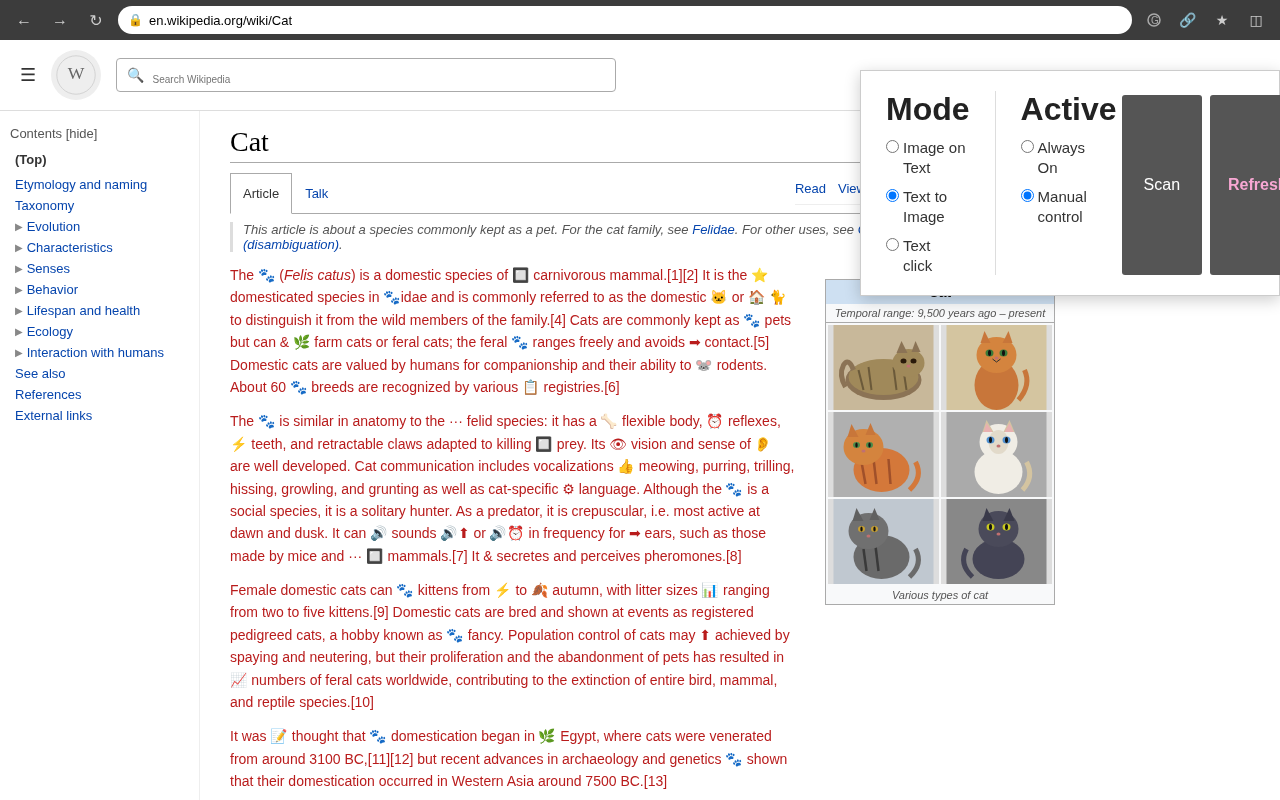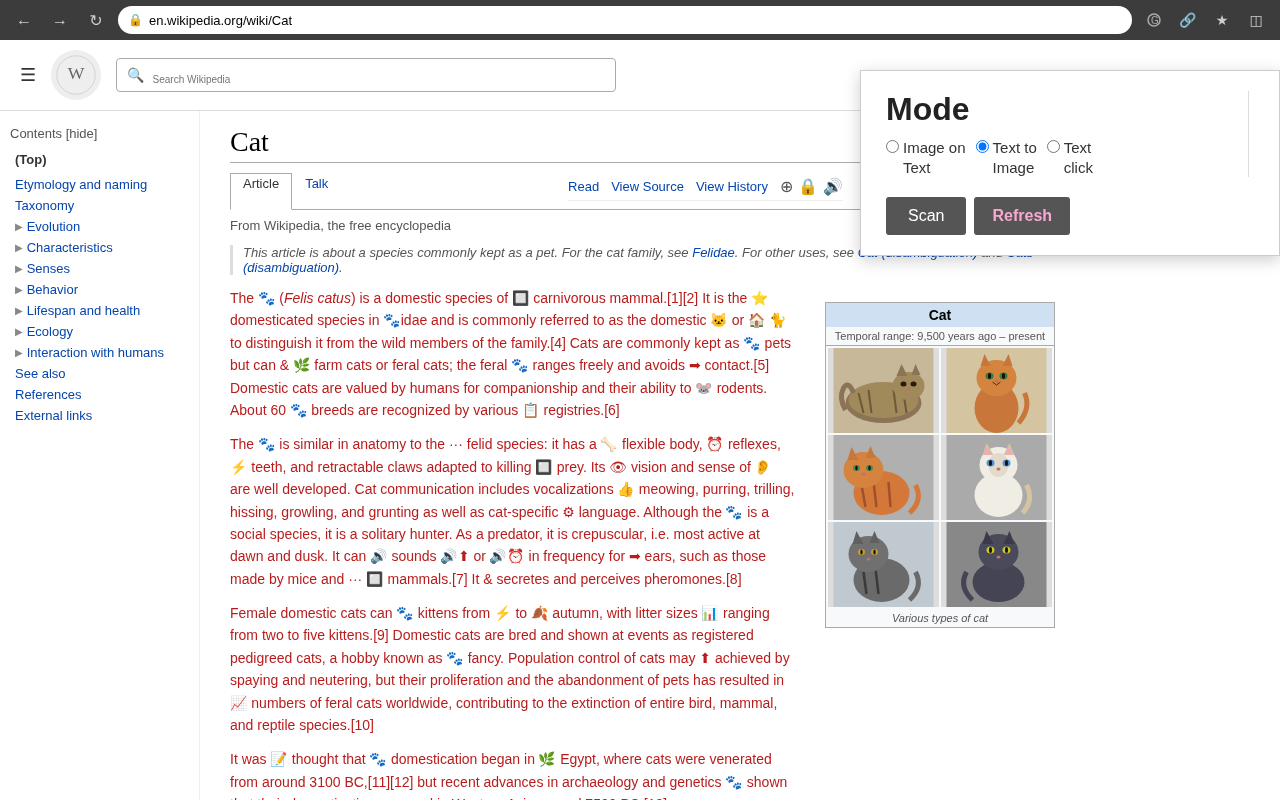--- a/index.html
+++ b/index.html
@@ -131,21 +131,21 @@
       padding-bottom: 4px;
       margin-bottom: 10px;
     }
     .article-tabs {
       display: flex;
       gap: 0;
       border-bottom: 1px solid #aaa;
       margin-bottom: 8px;
     }
     .tab {
-      padding: 2px 12px;
+      padding: 12px 12px;
       color: #0645ad;
       cursor: pointer;
       font-size: 13px;
       border: 1px solid transparent;
       margin-bottom: -1px;
     }
     .tab.active {
       border: 1px solid #aaa;
       border-bottom-color: white;
       background: white;
@@ -187,20 +187,21 @@
       background: #cee0f2;
       text-align: center;
       padding: 4px;
       font-weight: bold;
       font-size: 14px;
     }
     .infobox-subtitle {
       text-align: center;
       padding: 3px;
       font-size: 11px;
+      font-style: italic;
       border-bottom: 1px solid #aaa;
       color: #555;
     }
     .infobox-images {
       display: grid;
       grid-template-columns: 1fr 1fr;
       gap: 2px;
       padding: 2px;
     }
     .cat-img {
@@ -223,22 +224,22 @@
       position: absolute;
       top: 30px;
       right: 0;
       width: 420px;
       background: white;
       border: 1px solid #ccc;
       box-shadow: 0 4px 15px rgba(0,0,0,0.2);
       padding: 20px 25px 20px 25px;
       z-index: 100;
       display: flex;
-      flex-direction: column;
-      gap: 16px;
+      flex-direction: row;
+      gap: 5px;
     }
     .overlay-row {
       display: flex;
       align-items: flex-start;
       gap: 20px;
     }
     .overlay-section {
       flex: 1;
     }
     .overlay-section-title {
@@ -306,21 +307,21 @@
       align-items: center;
       padding: 4px 0;
       font-size: 13px;
       color: #555;
       border-bottom: 1px solid #eee;
       margin-bottom: 8px;
     }
     .article-actions a { color: #0645ad; font-size: 13px; }
     .article-icons { display: flex; gap: 5px; align-items: center; font-size: 16px; }
 
-    .article-right { flex: 1; display: flex; justify-content: center; }
+    .article-right { flex: 1; display: flex; justify-content: flex-end; }
   </style>
 </head>
 <body>
 
 <div class="browser-chrome">
   <button class="nav-btn">←</button>
   <button class="nav-btn">→</button>
   <button class="nav-btn">↻</button>
   <div class="address-bar">
     <span class="lock-icon">🔒</span>
@@ -400,21 +401,20 @@
             <a>View History</a>
             <div class="article-icons">
               <span>⊕</span>
               <span>🔒</span>
               <span>🔊</span>
             </div>
           </div>
         </div>
       </div>
 
-      <p class="article-source">From Wikipedia, the free encyclopedia</p>
 
       <div class="hatnote">
         This article is about a species commonly kept as a pet. For the cat family, see <a>Felidae</a>. For other uses, see <a>Cat (disambiguation)</a> and <a>Cats (disambiguation)</a>.
       </div>
 
       <div style="display:flex; gap: 15px;">
         <div class="article-body" style="flex:1;">
           <p>The 🐾 (<i>Felis catus</i>) is a domestic species of 🔲 carnivorous mammal.[1][2] It is the ⭐ domesticated species in 🐾idae and is commonly referred to as the domestic 🐱 or 🏠 🐈 to distinguish it from the wild members of the family.[4] Cats are commonly kept as 🐾 pets but can &amp; 🌿 farm cats or feral cats; the feral 🐾 ranges freely and avoids ➡ contact.[5] Domestic cats are valued by humans for companionship and their ability to 🐭 rodents. About 60 🐾 breeds are recognized by various 📋 registries.[6]</p>
           <p>The 🐾 is similar in anatomy to the ··· felid species: it has a 🦴 flexible body, ⏰ reflexes, ⚡ teeth, and retractable claws adapted to killing 🔲 prey. Its 👁 vision and sense of 👂 are well developed. Cat communication includes vocalizations 👍 meowing, purring, trilling, hissing, growling, and grunting as well as cat-specific ⚙ language. Although the 🐾 is a social species, it is a solitary hunter. As a predator, it is crepuscular, i.e. most active at dawn and dusk. It can 🔊 sounds 🔊⬆ or 🔊⏰ in frequency for ➡ ears, such as those made by mice and ··· 🔲 mammals.[7] It &amp; secretes and perceives pheromones.[8]</p>
           <p>Female domestic cats can 🐾 kittens from ⚡ to 🍂 autumn, with litter sizes 📊 ranging from two to five kittens.[9] Domestic cats are bred and shown at events as registered pedigreed cats, a hobby known as 🐾 fancy. Population control of cats may ⬆ achieved by spaying and neutering, but their proliferation and the abandonment of pets has resulted in 📈 numbers of feral cats worldwide, contributing to the extinction of entire bird, mammal, and reptile species.[10]</p>
@@ -596,20 +596,33 @@
             <label for="mode-text-image">Text to<br>Image</label>
           </div>
           <div class="overlay-option">
             <input type="radio" name="mode" id="mode-text-click" style="">
             <label for="mode-text-click">Text<br>click</label>
           </div>
         </div>
       </div>
       <div class="overlay-divider"></div>
 
+      <div class="overlay-section">
+        <div class="overlay-section-title">Active</div>
+        <div class="overlay-options">
+          <div class="overlay-option">
+            <input type="radio" name="active" id="active-always" style="">
+            <label for="active-always">Always<br>On</label>
+          </div>
+          <div class="overlay-option">
+            <input type="radio" name="active" id="active-manual" checked="" style="">
+            <label for="active-manual">Manual<br>control</label>
+          </div>
+        </div>
+      </div>
     </div>
     <div class="overlay-buttons">
       <button class="scan-btn">Scan</button>
       <button class="refresh-btn">Refresh</button>
     </div>
   </div>
 
 </div>
 
 </body></html>

